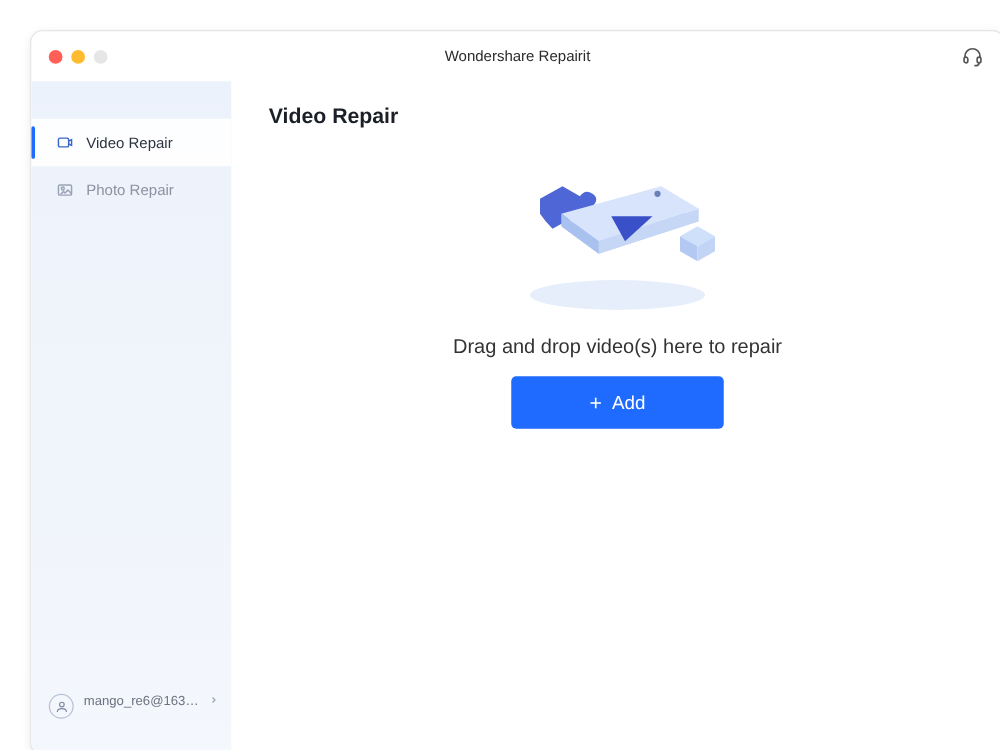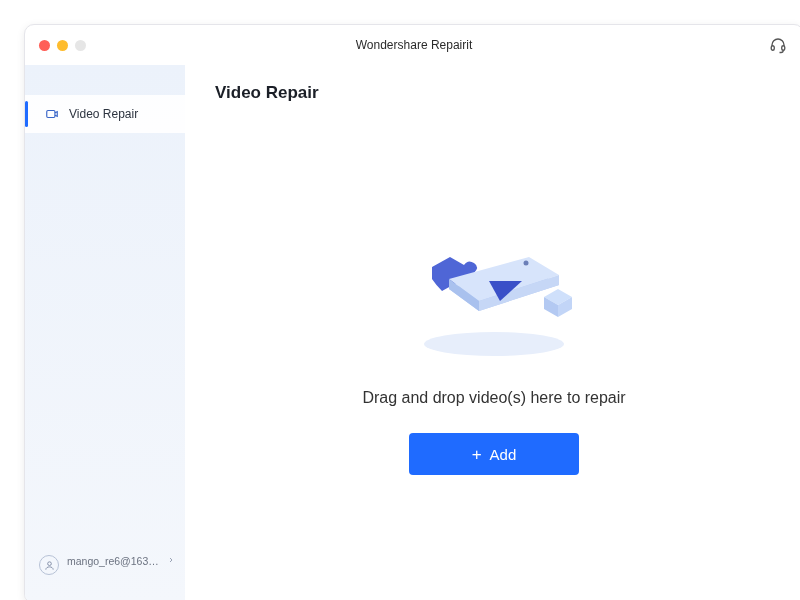--- a/index.html
+++ b/index.html
@@ -131,22 +131,22 @@
     font-size: 17px;
     font-weight: 700;
     color: #1b1f27;
     margin-bottom: 8px;
   }
   .drop-area {
     flex: 1;
     display: flex;
     flex-direction: column;
     align-items: center;
-    justify-content: center;
-    gap: 20px;
+    justify-content: flex-start;
+    gap: 8px;
   }
   .illus {
     width: 200px; height: 150px;
     position: relative;
   }
   .drop-text {
     font-size: 16px;
     color: #333;
   }
   .add-btn {
@@ -198,20 +198,30 @@
       <div class="side-item active">
         <span class="side-icon">
           <svg viewBox="0 0 24 24" fill="none" stroke="#3a66c8" stroke-width="2">
             <rect x="3" y="6" width="14" height="12" rx="2"></rect>
             <path d="M17 10l4-2v8l-4-2"></path>
           </svg>
         </span>
         <span>Video Repair</span>
       </div>
 
+      <div class="side-item">
+        <span class="side-icon">
+          <svg viewBox="0 0 24 24" fill="none" stroke="#9aa3b5" stroke-width="2">
+            <rect x="3" y="5" width="18" height="14" rx="2"></rect>
+            <circle cx="9" cy="10" r="2"></circle>
+            <path d="M21 17l-5-5-4 4-2-2-4 4"></path>
+          </svg>
+        </span>
+        <span>Photo Repair</span>
+      </div>
 
       <div class="account">
         <span class="avatar">
           <svg viewBox="0 0 24 24" fill="none" stroke="currentColor" stroke-width="2">
             <circle cx="12" cy="8" r="4"></circle>
             <path d="M4 21c0-4 4-6 8-6s8 2 8 6"></path>
           </svg>
         </span>
         <span class="name">mango_re6@163....</span>
         <span class="chev">

